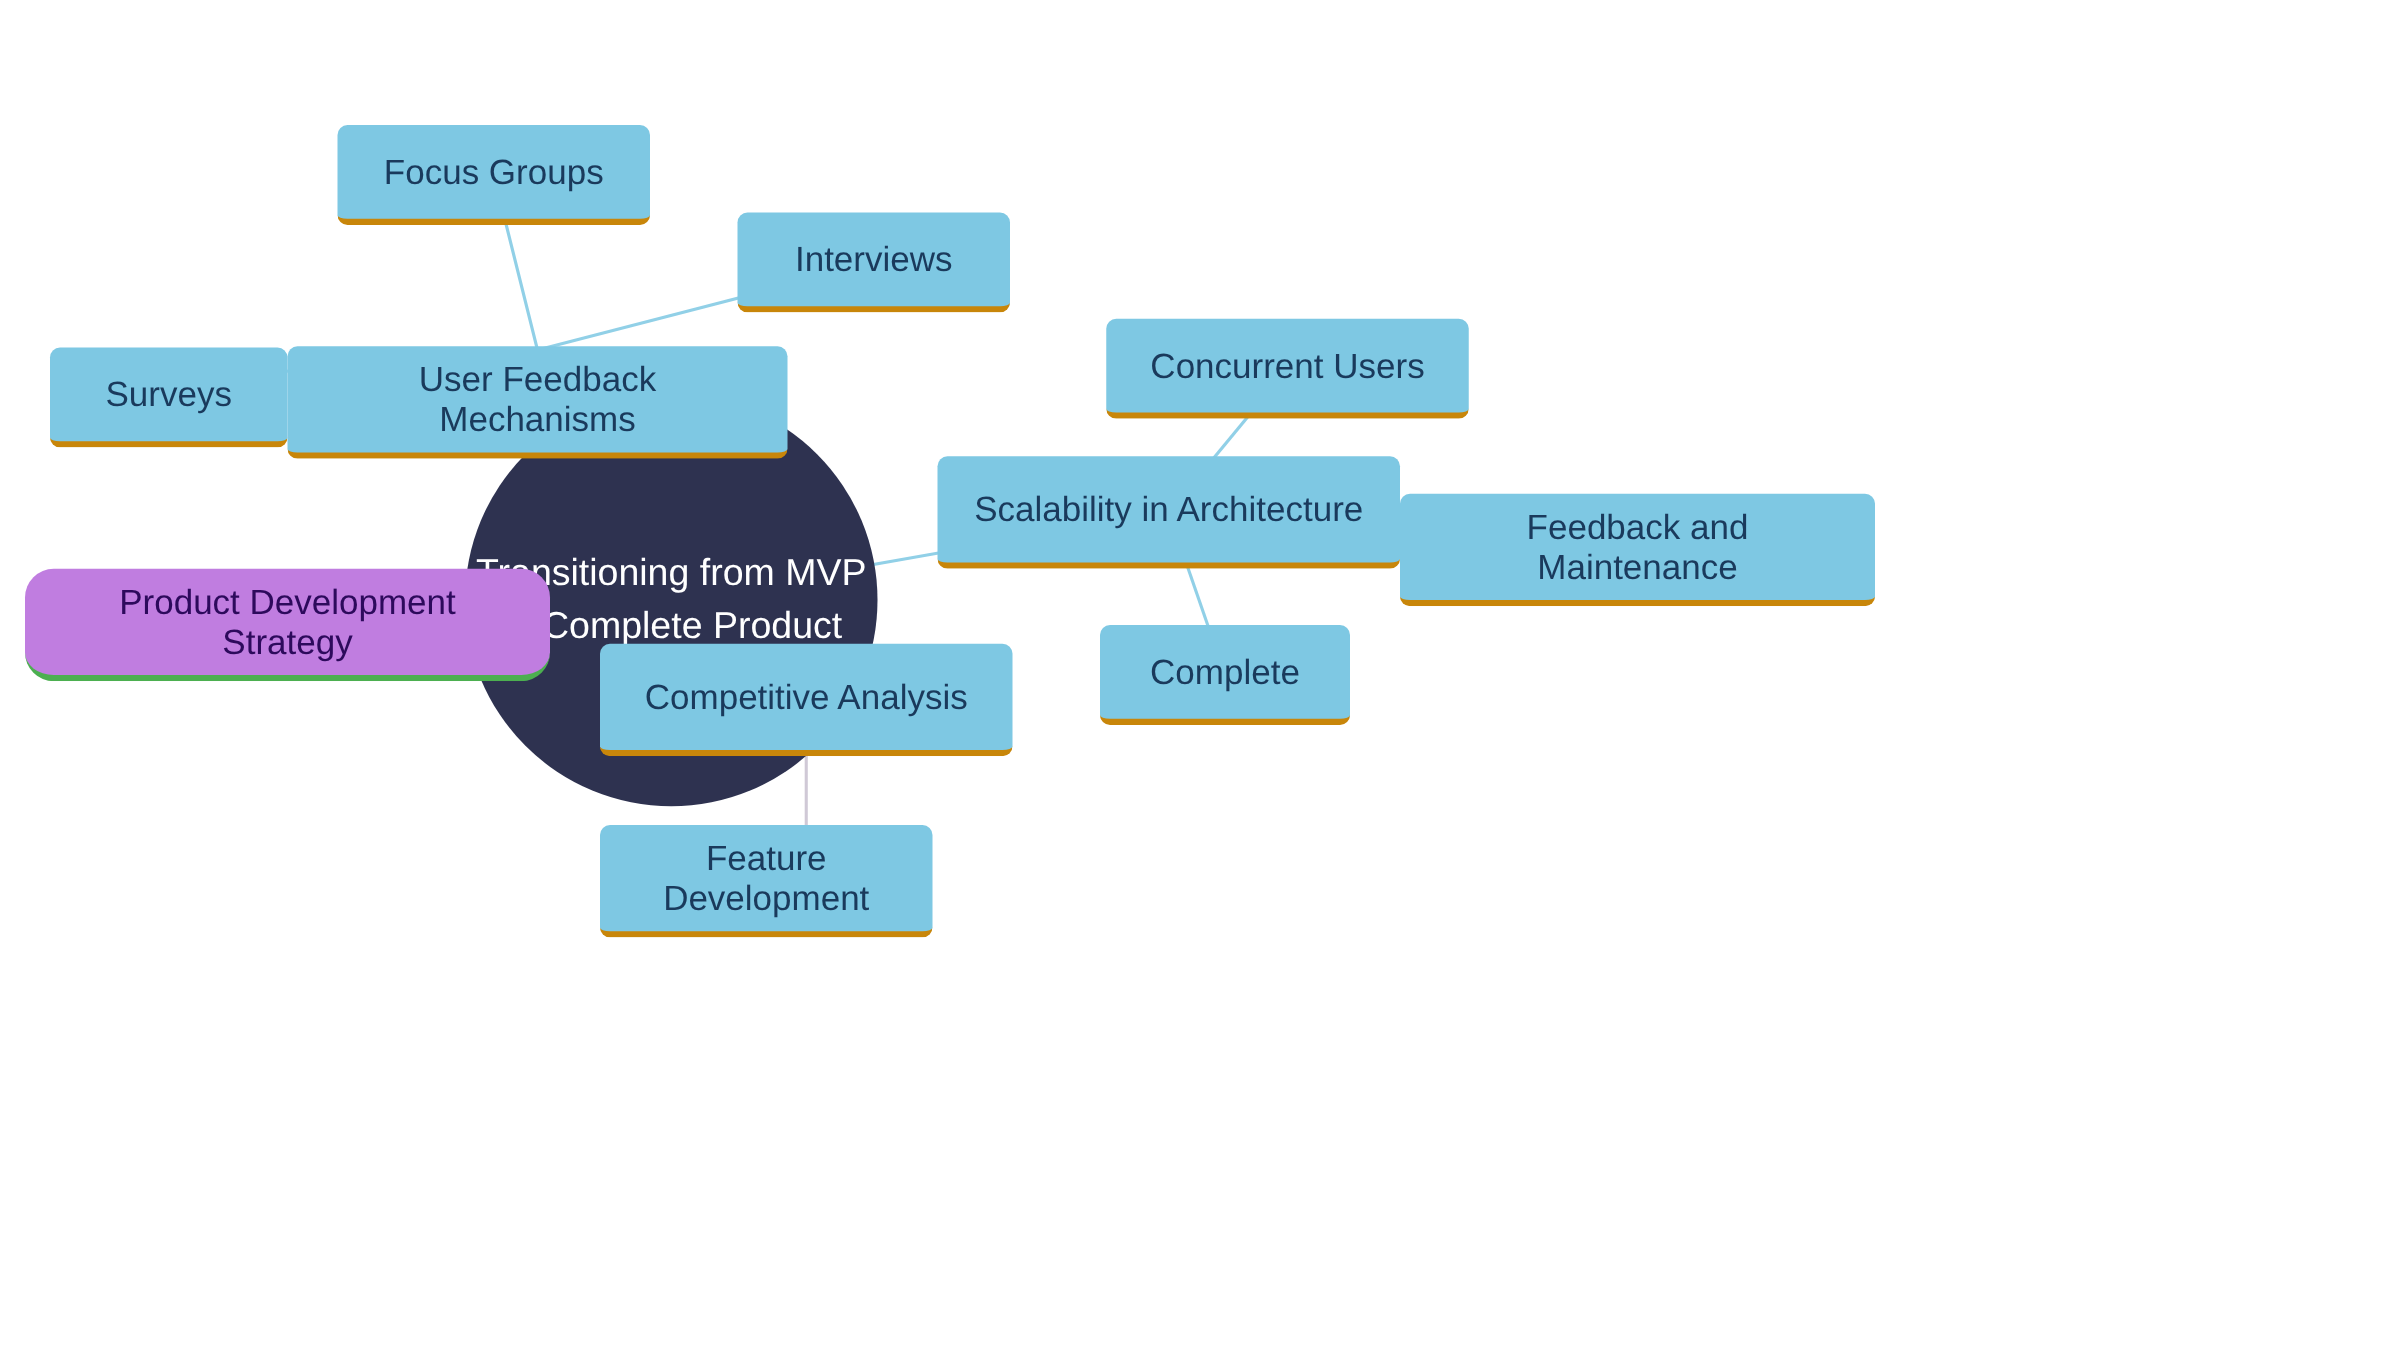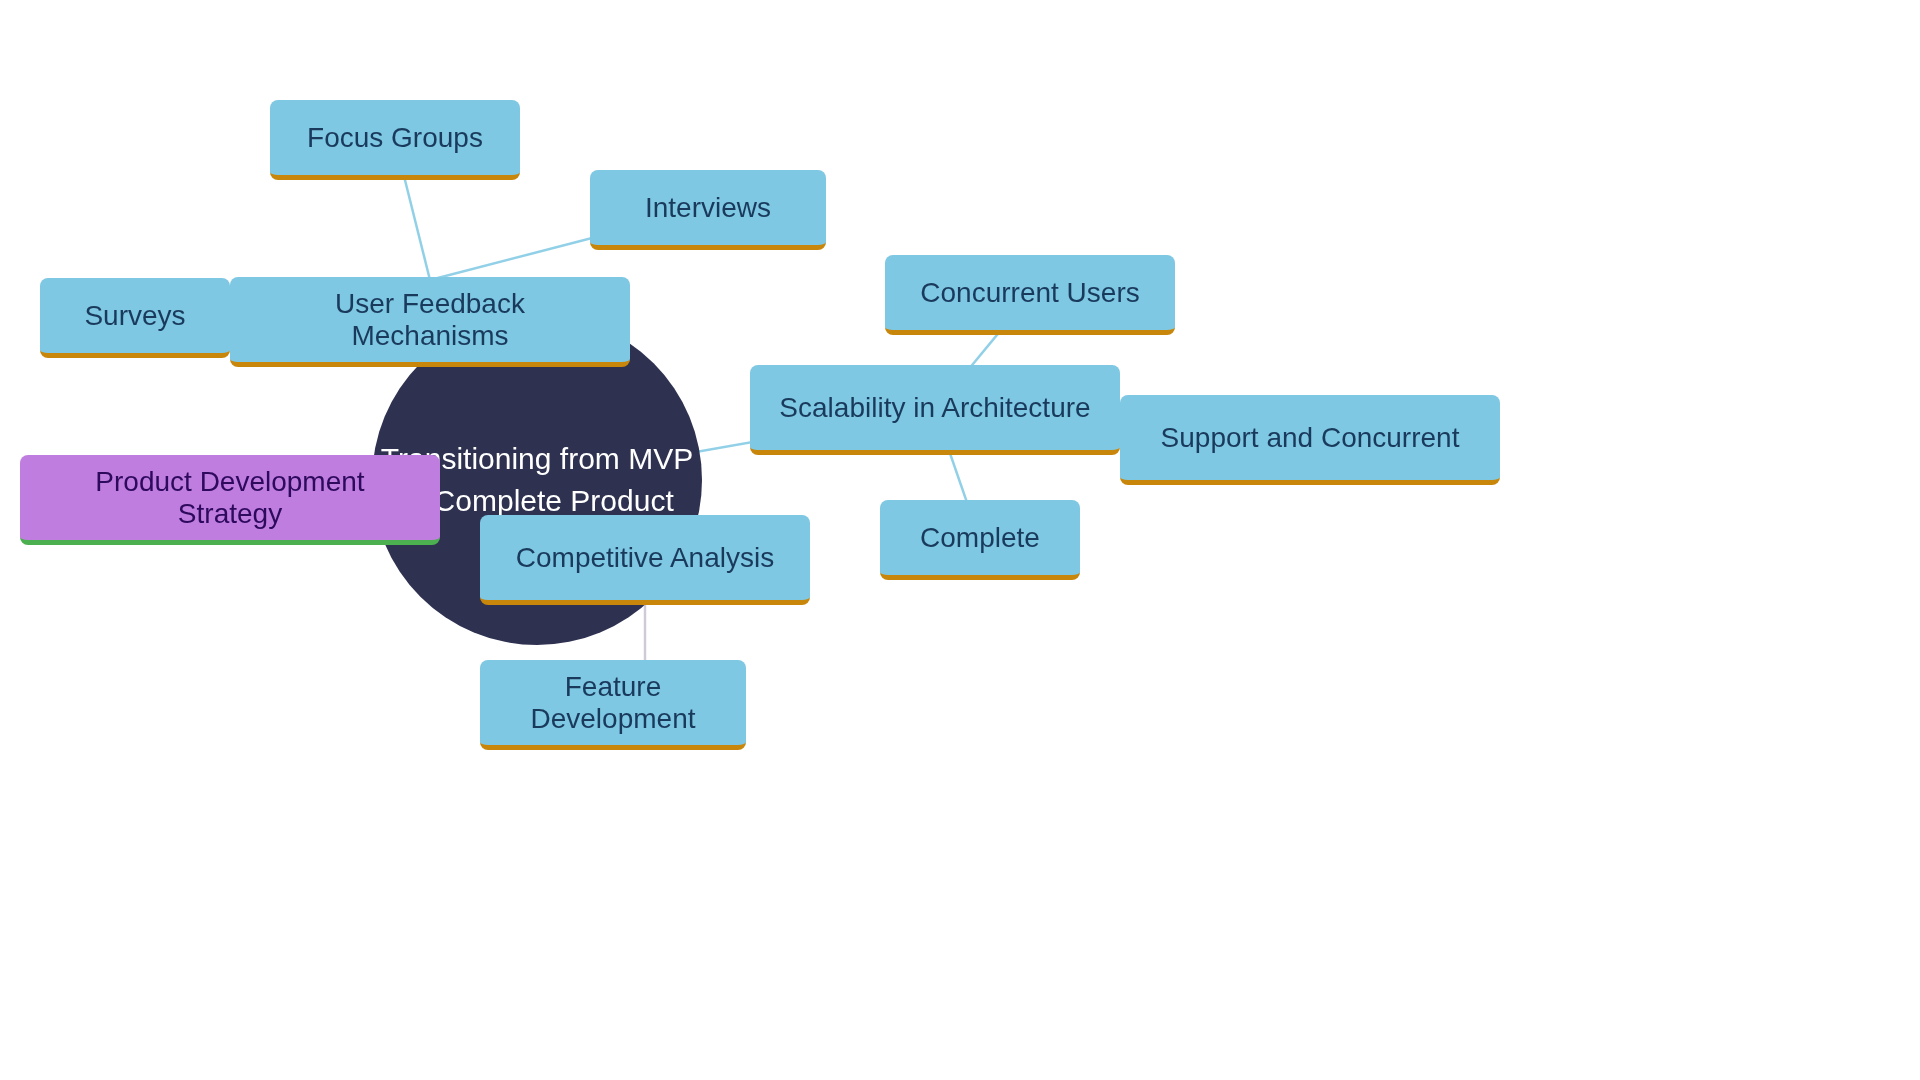--- a/index.html
+++ b/index.html
@@ -71,24 +71,24 @@
       <line x1="645" y1="560" x2="645" y2="705" stroke="#c8c0d0" stroke-width="2.5" opacity="0.85"></line>
       <line x1="537" y1="480" x2="935" y2="410" stroke="#7ec8e3" stroke-width="2.5" opacity="0.85"></line>
       <line x1="935" y1="410" x2="1030" y2="295" stroke="#7ec8e3" stroke-width="2.5" opacity="0.85"></line>
       <line x1="935" y1="410" x2="1310" y2="440" stroke="#7ec8e3" stroke-width="2.5" opacity="0.85"></line>
       <line x1="935" y1="410" x2="980" y2="540" stroke="#7ec8e3" stroke-width="2.5" opacity="0.85"></line>
     </svg>
   <div id="center-node" class="center-node" style="left: 372px; top: 315px; width: 330px; height: 330px;">Transitioning from MVP to
 Complete Product</div>
   <div id="nodes-container">
       <div class="node node-blue" style="left: 270px; top: 100px; width: 250px; min-height: 80px;">Focus Groups</div>
-      <div class="node node-blue" style="left: 590px; top: 170px; width: 236px; min-height: 80px;">Interviews</div>
+      <div class="node node-blue" style="left: 590px; top: 170px; width: 218px; min-height: 80px;">Interviews</div>
       <div class="node node-blue" style="left: 230px; top: 235px; width: 400px; min-height: 90px; margin-top: 42px;">User Feedback Mechanisms</div>
       <div class="node node-blue" style="left: 40px; top: 278px; width: 190px; min-height: 80px;">Surveys</div>
-      <div class="node node-purple" style="left: 20px; top: 455px; width: 420px; min-height: 90px;">Product Development Strategy</div>
+      <div class="node node-purple" style="left: 20px; top: 455px; width: 420px; min-height: 90px; border-radius: 23px;">Product Development Strategy</div>
       <div class="node node-blue" style="left: 480px; top: 515px; width: 330px; min-height: 90px;">Competitive Analysis</div>
       <div class="node node-blue" style="left: 480px; top: 660px; width: 266px; min-height: 90px;">Feature Development</div>
       <div class="node node-blue" style="left: 750px; top: 365px; width: 370px; min-height: 90px;">Scalability in Architecture</div>
       <div class="node node-blue" style="left: 885px; top: 255px; width: 290px; min-height: 80px;">Concurrent Users</div>
-      <div class="node node-blue" style="left: 1120px; top: 395px; width: 380px; min-height: 90px;">Support and Concurrent</div>
+      <div class="node node-blue" style="left: 1120px; top: 395px; width: 380px; min-height: 90px;">Feedback and Maintenance</div>
       <div class="node node-blue" style="left: 880px; top: 500px; width: 200px; min-height: 80px;">Complete</div>
     </div>
 </div>
 
 </body></html>

